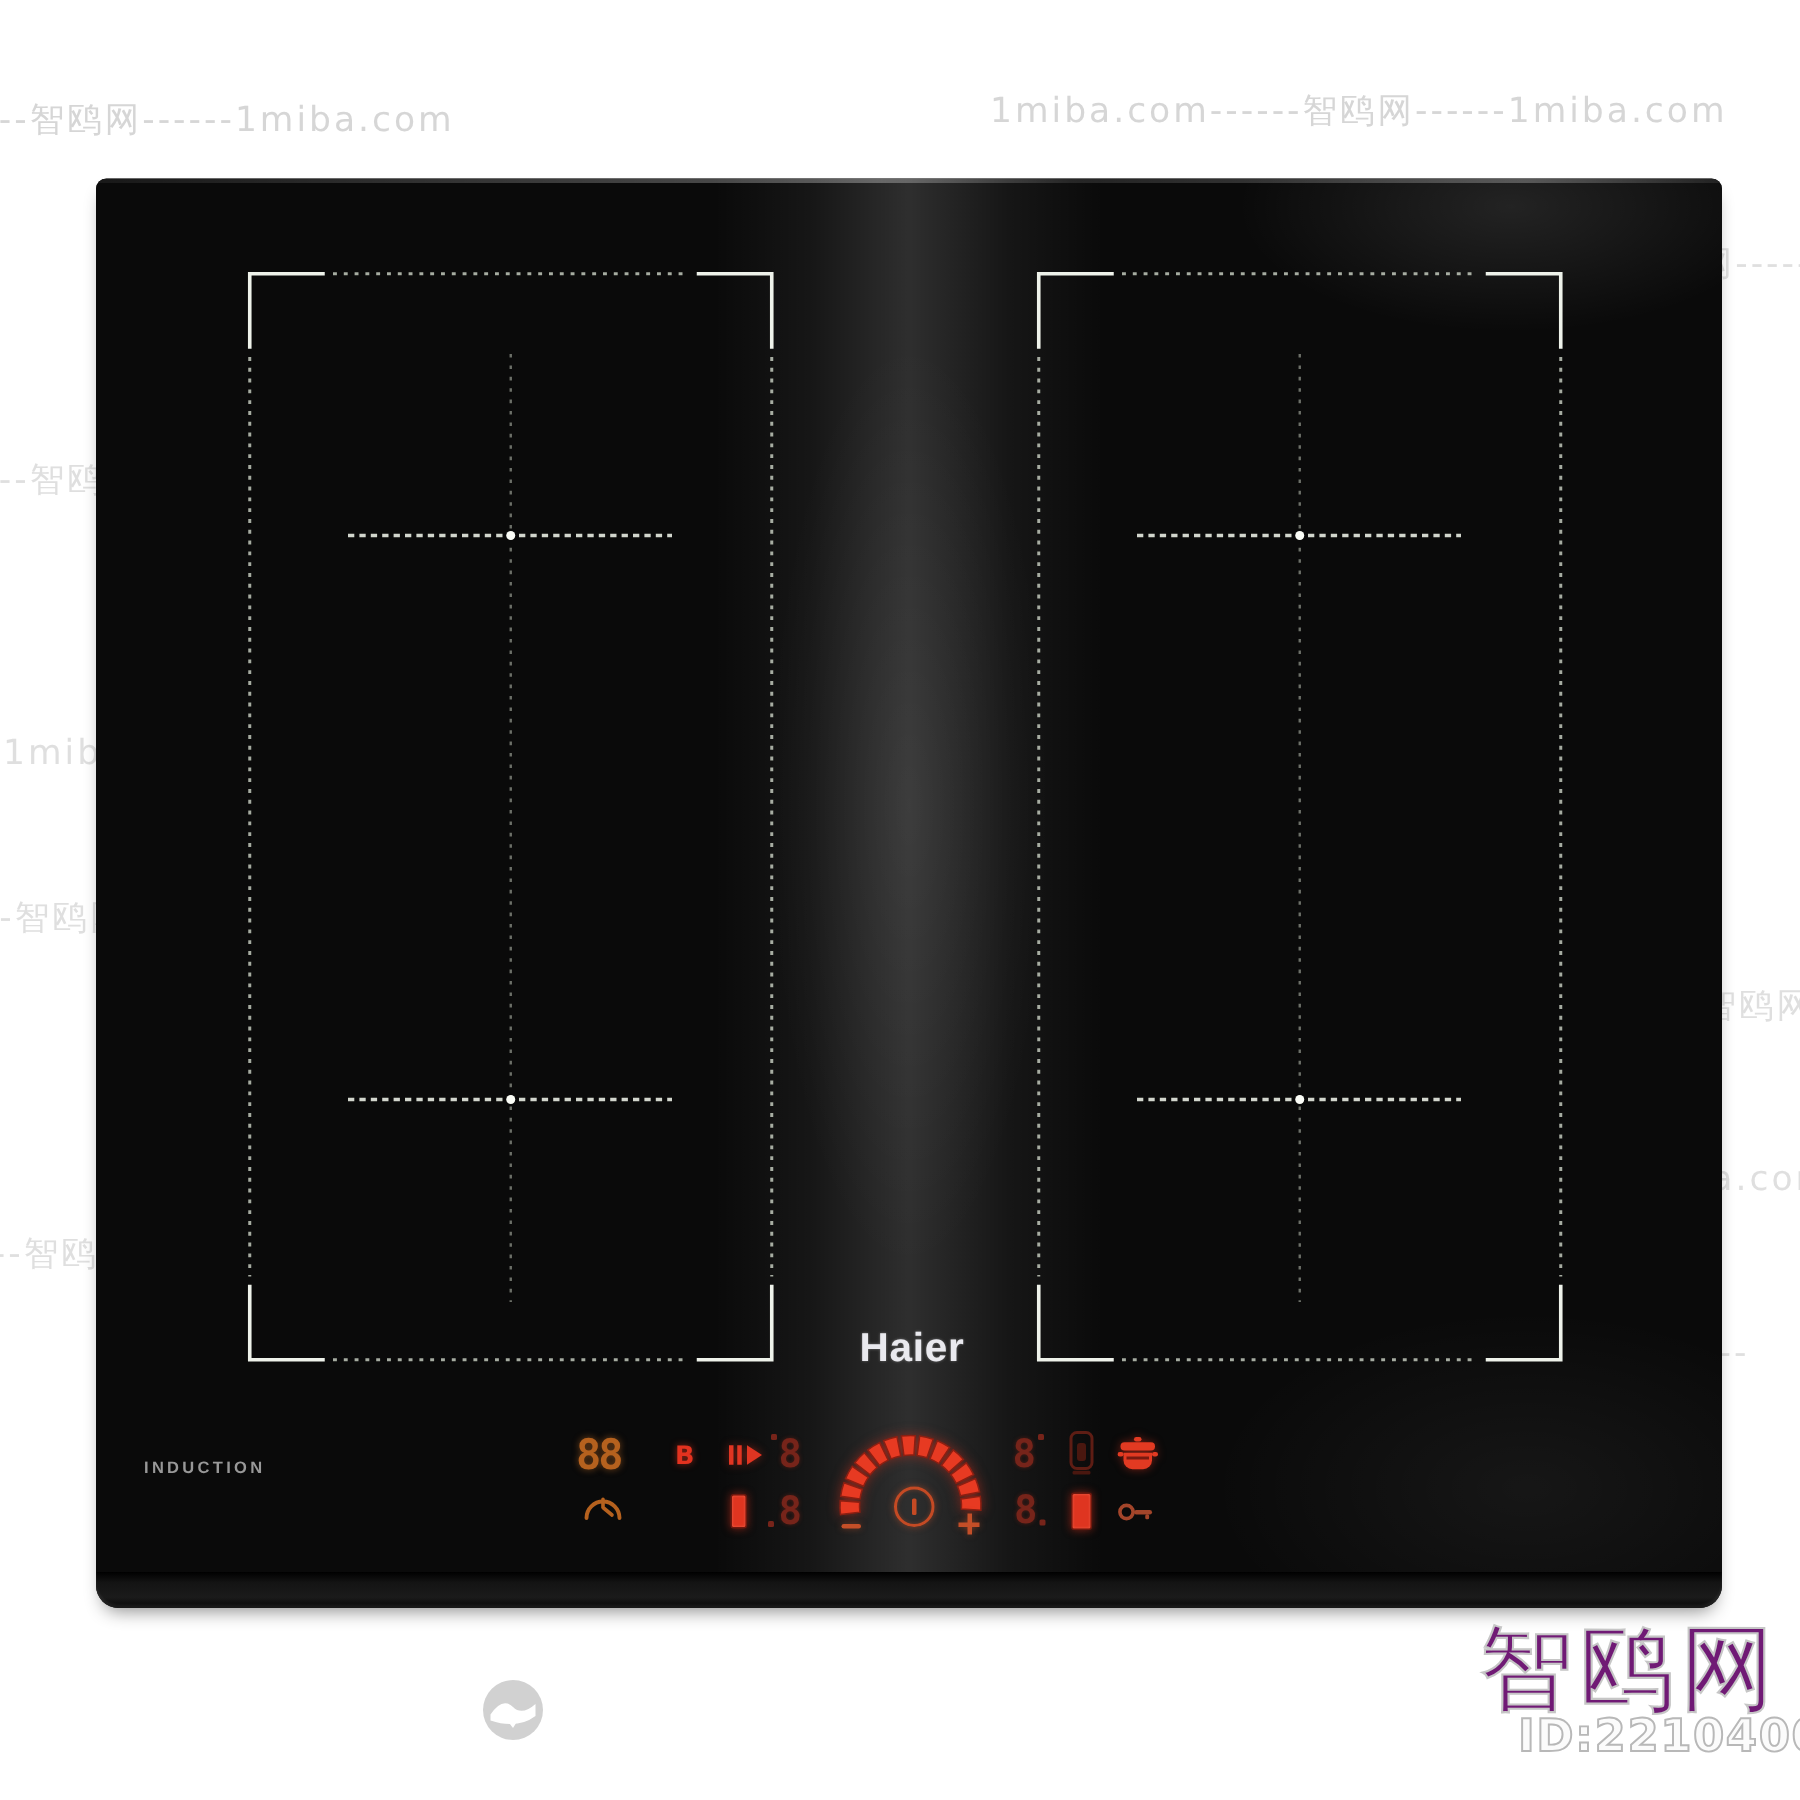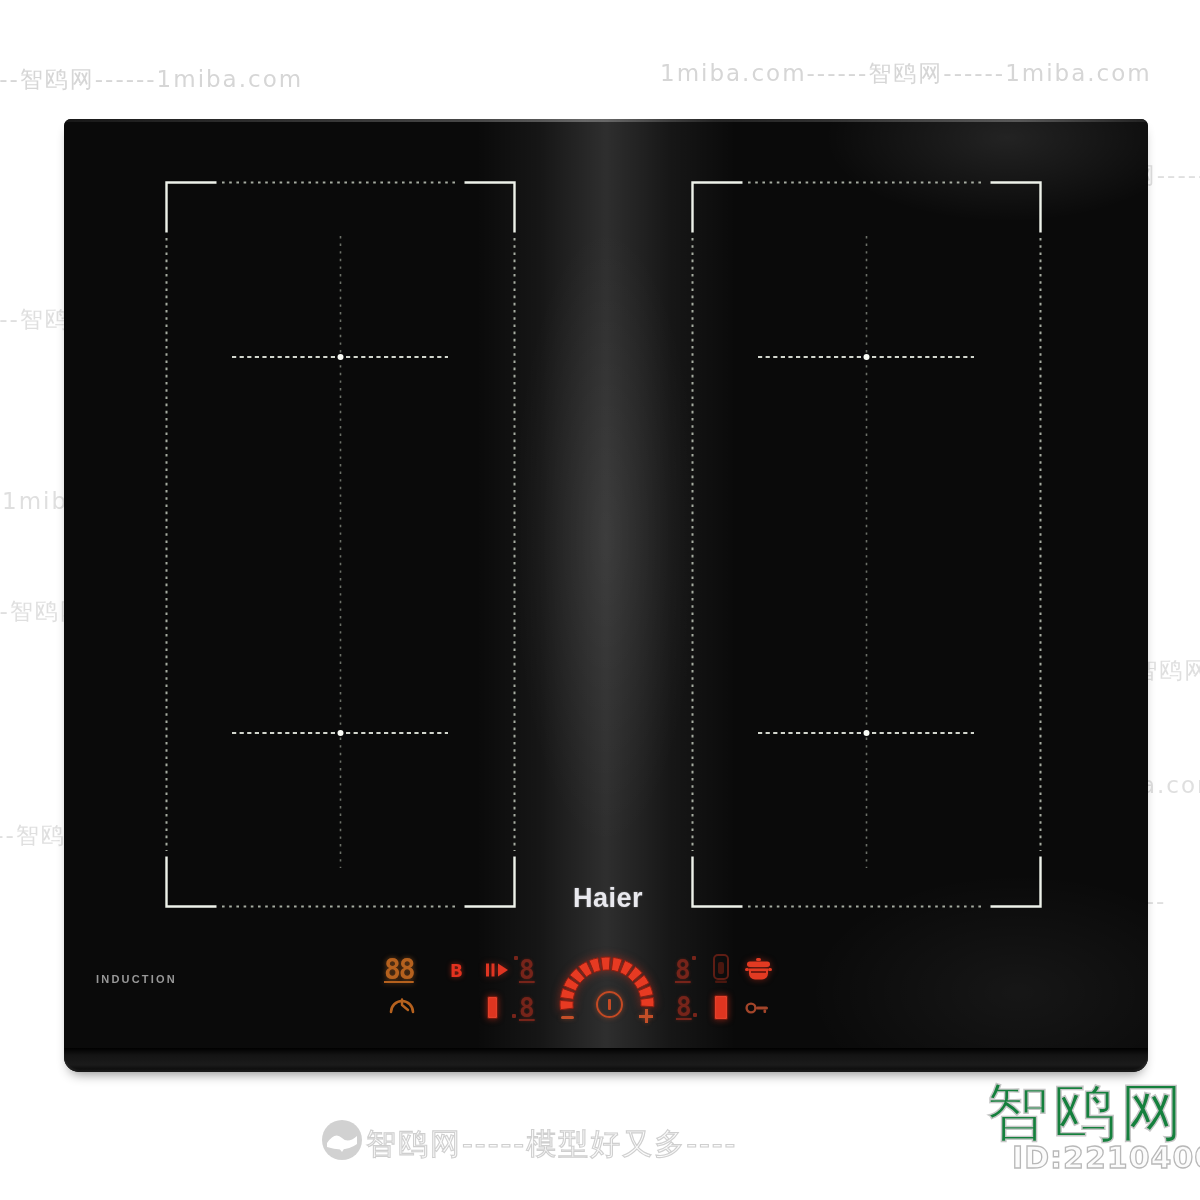--- a/index.html
+++ b/index.html
@@ -5,21 +5,21 @@
   html,body{margin:0;padding:0;background:#ffffff;}
   body{width:1200px;height:1200px;overflow:hidden;font-family:"DejaVu Sans",sans-serif;position:relative;}
   .stage{position:absolute;left:0;top:0;width:1200px;height:1200px;}
 
   
   .wm{position:absolute;white-space:nowrap;letter-spacing:2px;pointer-events:none;font-family:"DejaVu Sans",sans-serif;}
   .wm-white{color:#d6d6d6;}
   .wm-mid{color:rgba(196,196,196,0.55);}
   .wm-black{color:rgba(255,255,255,0.16);}
   .wm-outline{color:#fbfbfb;-webkit-text-stroke:1.1px #cfcfcf;}
-  .wm-outline-big{color:#15803d;-webkit-text-stroke:1.4px #c6c6c6;letter-spacing:4px;text-align:right;}
+  .wm-outline-big{color:#701a75;-webkit-text-stroke:1.4px #c6c6c6;letter-spacing:4px;text-align:right;}
   .wm-outline-id{color:#fbfbfb;-webkit-text-stroke:1.3px #b8b8b8;letter-spacing:1px;font-weight:bold;}
 
   
   .cooktop{position:absolute;left:64px;top:119px;width:1084px;height:953px;
     border-radius:7px 7px 15px 15px;background:#0a0a0a;
     box-shadow:0 7px 12px -5px rgba(0,0,0,0.45);}
   .glass{position:absolute;left:0;top:0;width:1084px;height:929px;border-radius:7px 7px 0 0;overflow:hidden;
     background:
       radial-gradient(ellipse 260px 120px at 87% 2%, rgba(255,255,255,0.10), transparent 70%),
       radial-gradient(ellipse 130px 430px at 50% 45%, rgba(255,255,255,0.07), transparent 72%),
@@ -37,21 +37,21 @@
   
   .zones-svg{position:absolute;left:0;top:0;pointer-events:none;}
   .brand{position:absolute;left:550px;top:883px;width:116px;text-align:center;
     font-size:27px;font-weight:bold;letter-spacing:0.5px;color:#e9e9ee;
     text-shadow:0 0 2px rgba(255,255,255,0.35);font-family:"Liberation Sans",sans-serif;}
   .induction-label{position:absolute;left:96px;top:973px;font-size:11px;font-weight:bold;
     letter-spacing:2.2px;color:#989898;font-family:"Liberation Sans",sans-serif;}
 
   
   .led{position:absolute;}
-  .seg{font-family:"DejaVu Sans Mono",monospace;font-weight:bold;line-height:1;text-decoration:underline;}
+  .seg{font-family:"DejaVu Sans Mono",monospace;font-weight:bold;line-height:1;}
   .seg-orange{color:#b5611e;text-shadow:0 0 5px rgba(205,115,40,0.55);}
   .seg-dim{color:#76241a;text-shadow:0 0 3px rgba(150,40,25,0.45);}
   .bright{filter:drop-shadow(0 0 3px rgba(225,50,28,0.5));}
   .boost-b{font-family:"DejaVu Sans",sans-serif;font-weight:bold;font-size:17px;color:#e3321f;
     text-shadow:0 0 5px rgba(230,55,30,0.6);}
   .bar-led{background:#df3520;border:1px solid #6d180e;border-radius:2px;
     box-shadow:0 0 6px rgba(225,50,28,0.55), inset 0 0 2px rgba(255,150,120,0.5);}
   .dot-led{position:absolute;width:4px;height:4px;border-radius:1px;background:#76241a;}
   .minus-key{width:13px;height:3px;border-radius:1.5px;background:#c44f28;box-shadow:0 0 4px rgba(200,80,40,0.5);}
   .plus-key{width:14px;height:14px;}
@@ -192,16 +192,15 @@
       <rect x="11" y="6.6" width="12" height="3" rx="1.5" fill="#a3452a"></rect>
       <rect x="18.5" y="9.5" width="2.6" height="3.4" rx="1" fill="#a3452a"></rect>
     </svg>
   </div>
 
   <svg class="wm" style="left:321px;top:1119px;" width="42" height="42">
     <circle cx="21" cy="21" r="20" fill="rgba(198,198,198,0.8)"></circle>
     <path d="M6,24 Q14,12 21,19 Q27,25 36,17 L36,25 Q24,34 6,28 Z" fill="#ffffff"></path>
     <path d="M14,24 l7,9 5,-8 Z" fill="#ffffff"></path>
   </svg>
-  <div class="wm wm-outline" style="left:366px;top:1124px;font-size:30px;">智鸥网-----模型好又多----</div>
   <div class="wm wm-outline-big" style="left:986px;top:1070px;font-size:63px;">智鸥网</div>
   <div class="wm wm-outline-id" style="left:1012px;top:1140px;font-size:30px;">ID:221040016</div>
 </div>
 
 </body></html>

